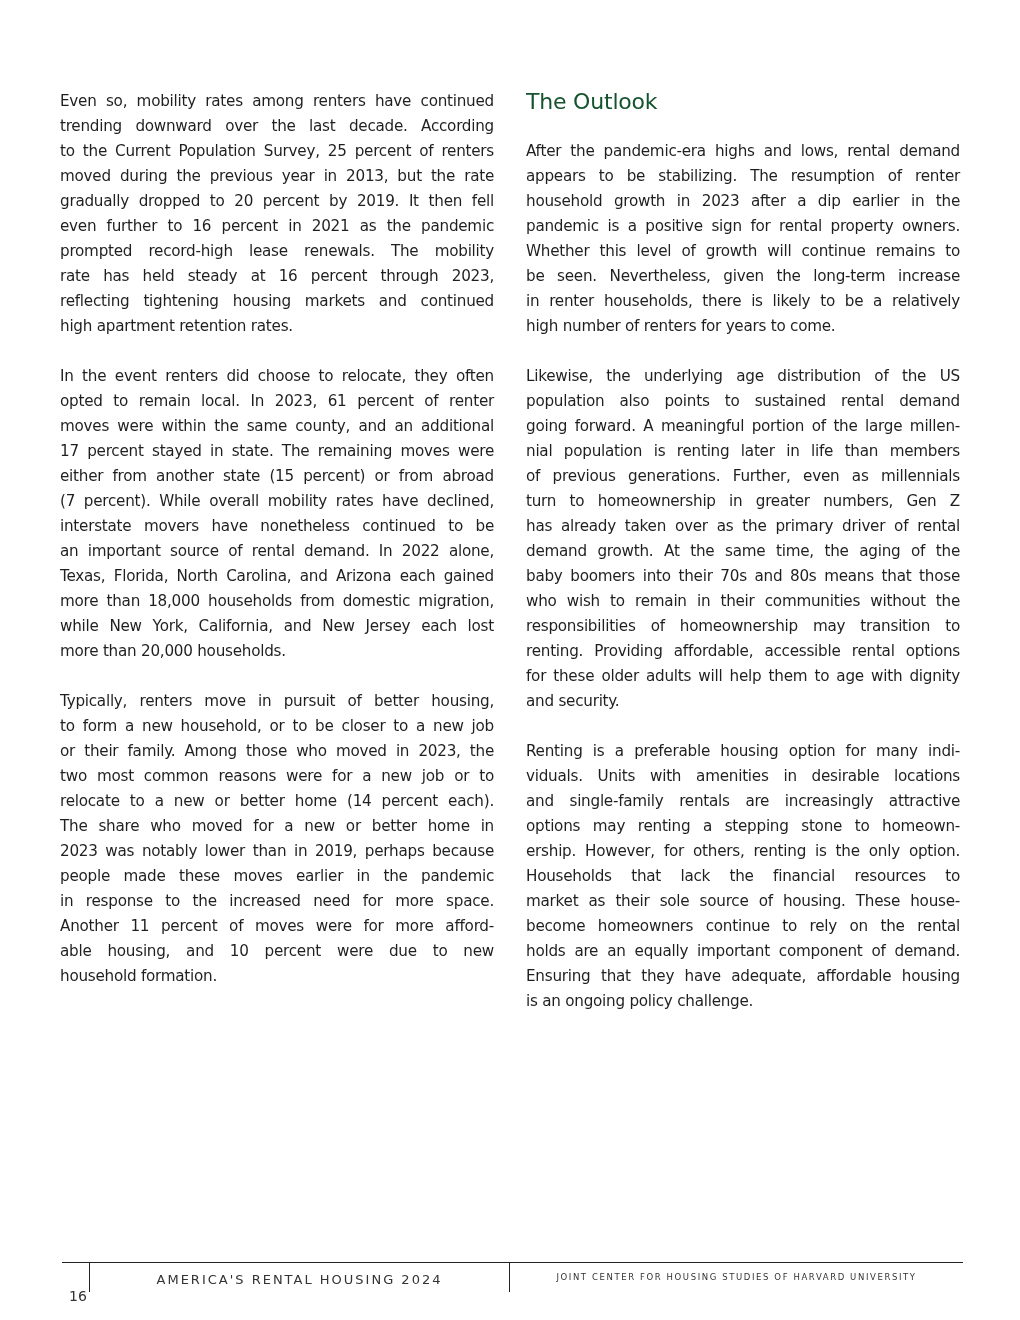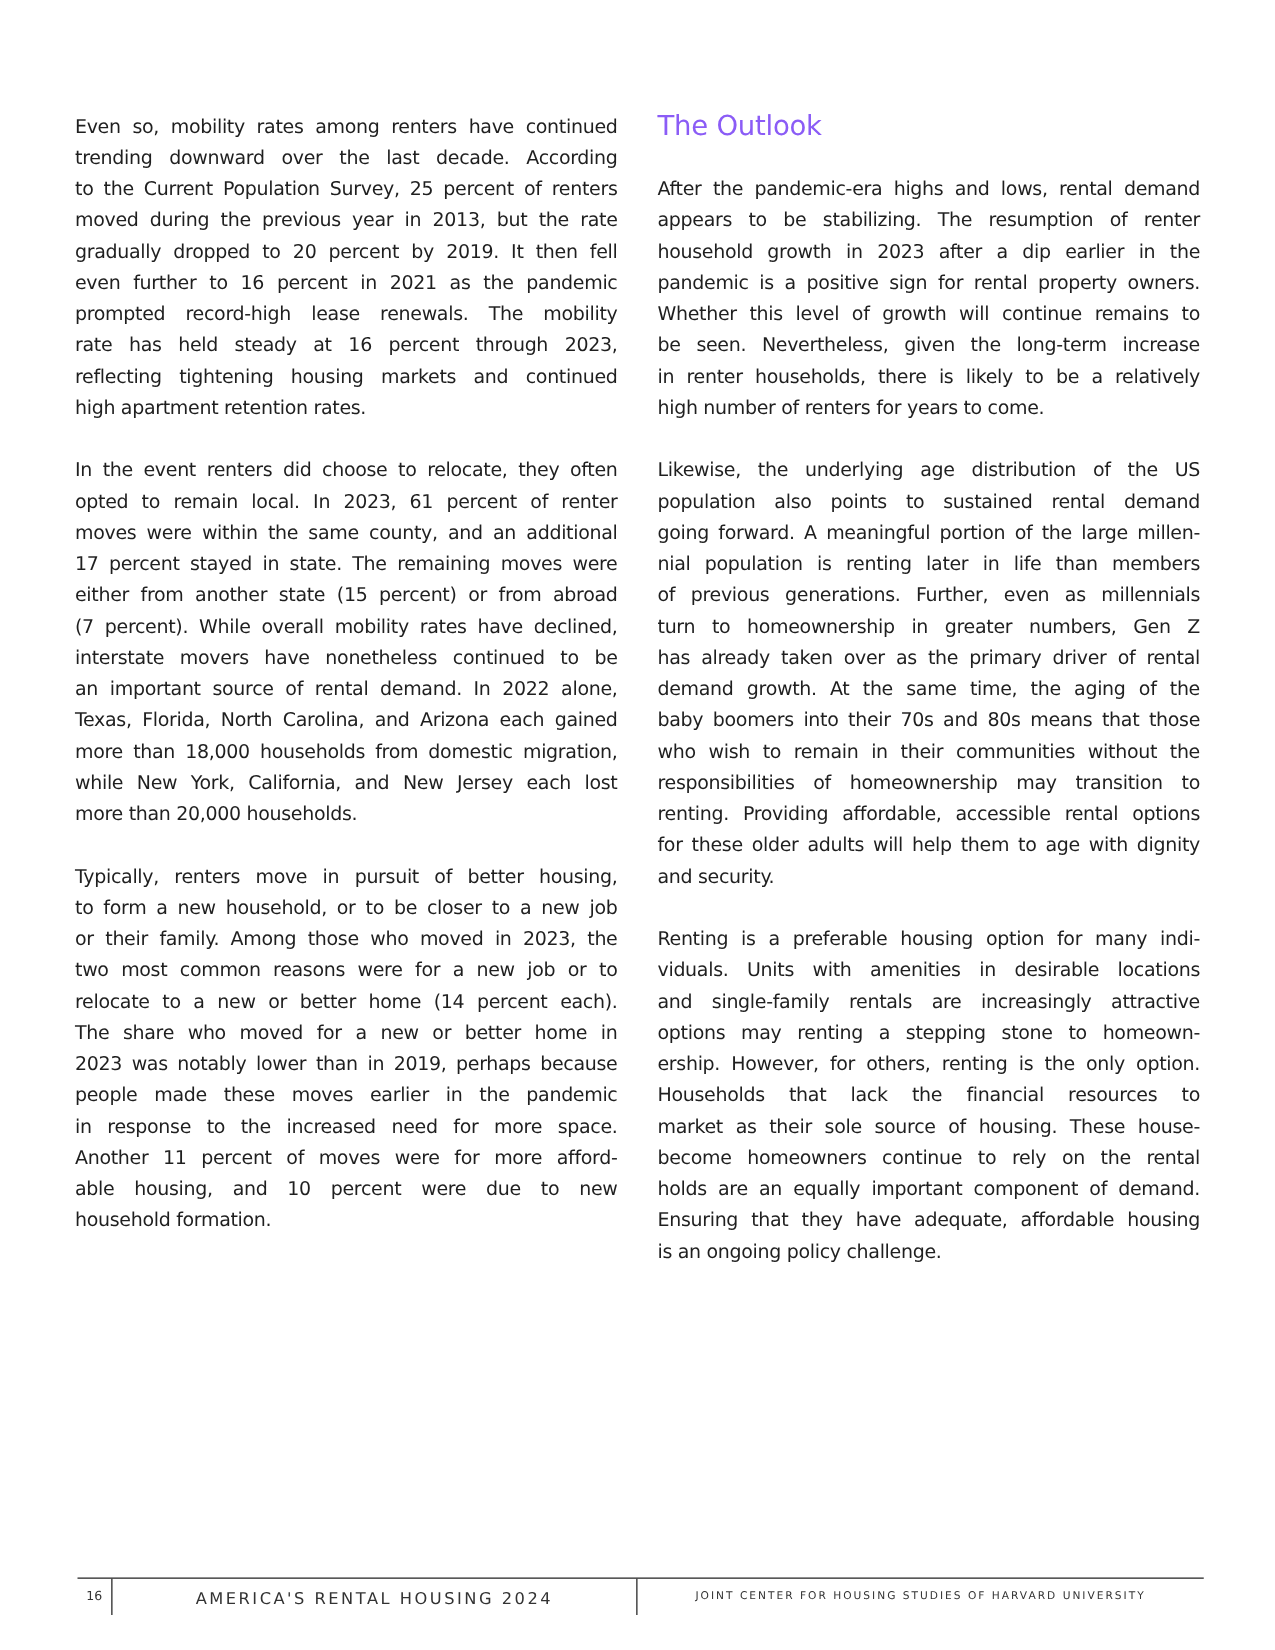--- a/index.html
+++ b/index.html
@@ -6,25 +6,25 @@
   body { width: 1020px; height: 1320px; position: relative; overflow: hidden;
          font-family: "DejaVu Sans", sans-serif; color: #1f1f1f; }
   .col { position: absolute; top: 89px; width: 434px; }
   .col-left { left: 60px; }
   .col-right { left: 526px; }
   .para { margin: 0 0 25px 0; }
   .line { display: block; height: 25px; line-height: 25px; font-size: 15.2px;
           white-space: nowrap; text-align: justify; text-align-last: justify;
           letter-spacing: -0.25px; }
   .line.last { text-align-last: left; }
-  .heading { font-size: 22px; color: #8b5cf6; font-weight: normal; margin: 0;
+  .heading { font-size: 22px; color: #14532d; font-weight: normal; margin: 0;
              height: 50px; line-height: 26px; letter-spacing: -0.2px; }
   .footer { position: absolute; left: 62px; top: 1262px; width: 901px; height: 29px;
             border-top: 1.5px solid #222; }
-  .footer .pg { position: absolute; left: 7px; top: 9px; font-size: 10px; color: #333;
+  .footer .pg { position: absolute; left: 7px; top: 25px; font-size: 14px; color: #333;
                 font-family: "DejaVu Sans", sans-serif; }
   .footer .div1 { position: absolute; left: 27px; top: 0; width: 1px; height: 29px; background: #222; }
   .footer .div2 { position: absolute; left: 447px; top: 0; width: 1px; height: 29px; background: #222; }
   .footer .title { position: absolute; left: 28px; width: 419px; top: 9px; text-align: center;
                    font-size: 13px; letter-spacing: 2px; color: #333; }
   .footer .org { position: absolute; left: 448px; width: 453px; top: 9px; text-align: center;
                  font-size: 8.5px; letter-spacing: 1.6px; color: #333; }
 </style>
 </head>
 <body>

